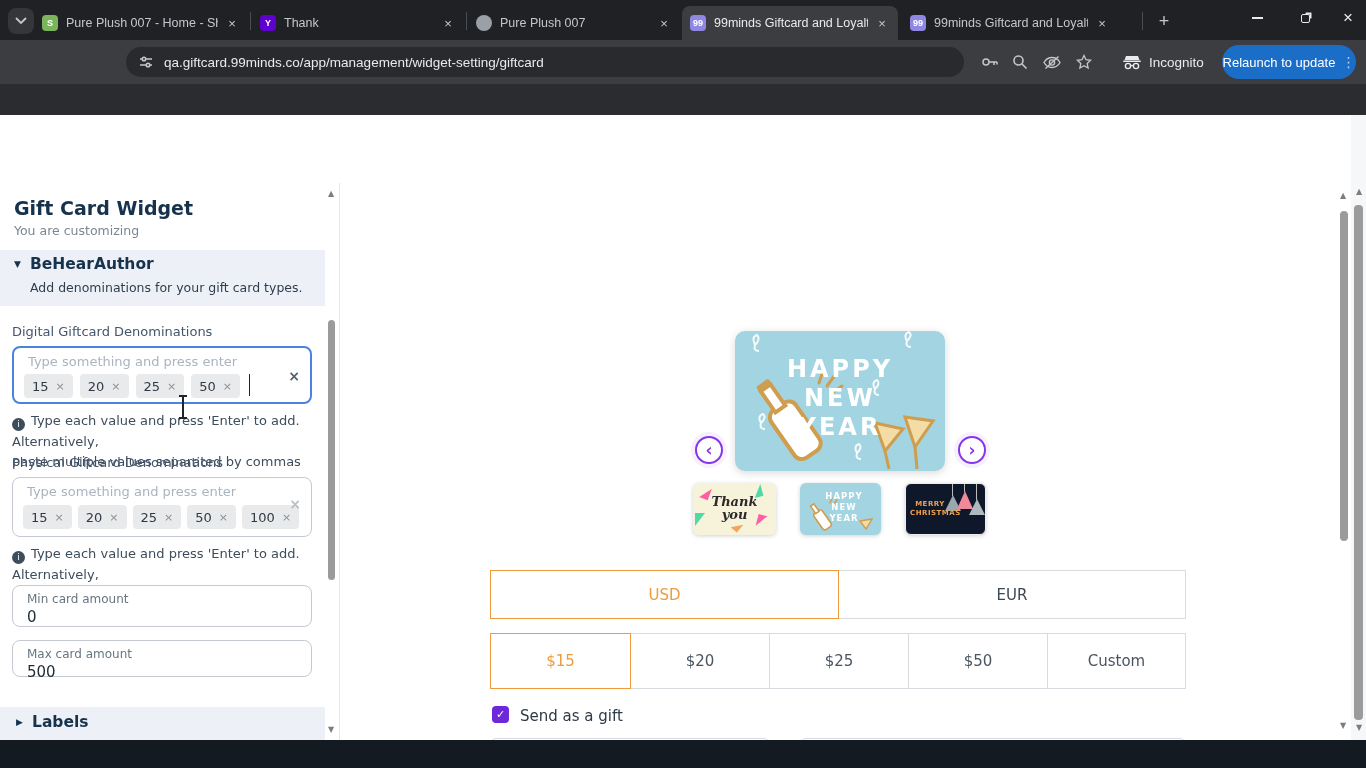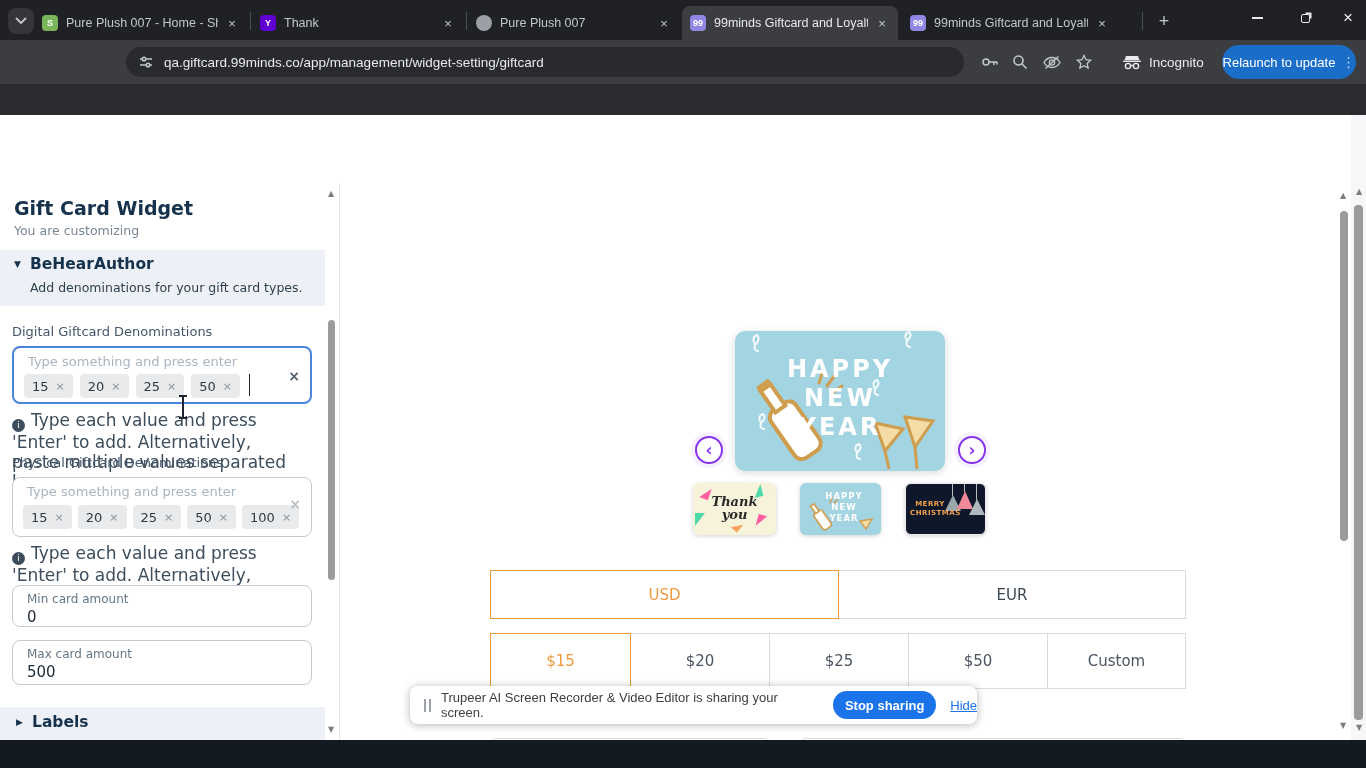--- a/index.html
+++ b/index.html
@@ -40,21 +40,21 @@
   #app-header { left:0; top:0; width:1366px; height:67px; background:#fff;
                 border-bottom:1px solid #e8ebef; }
   .btn { display:flex; align-items:center; justify-content:center; border-radius:4px;
          font-size:14px; font-weight:bold; }
   #sidebar { left:0; top:68px; width:340px; height:557px; background:#fff; border-right:1px solid #e4e7eb; }
   .sec-gray { background:#edf1f7; }
   .lbl { color:#44566c; font-size:13px; }
   .chip { display:inline-flex; align-items:center; gap:7px; background:#e9eaec; border-radius:4px;
           height:24px; padding:0 8px; font-size:13px; color:#2f3a45; }
   .chip .x { color:#8a9199; font-size:11px; }
-  .hint { color:#3d4d5c; font-size:17px; line-height:20px; }
+  .hint { color:#3d4d5c; font-size:13px; line-height:20px; }
   .fieldbox { border:1px solid #c5cad2; border-radius:8px; background:#fff; }
   .fieldbox .flabel { color:#667684; font-size:12px; }
   .fieldbox .fval { color:#1e2a36; font-size:15px; }
 
   
   .circle-arrow { width:28px; height:28px; border-radius:50%; background:#fff; border:2px solid #8635ea;
                   color:#8635ea; display:flex; align-items:center; justify-content:center;
                   font-size:17px; font-weight:bold; box-shadow:0 0 0 4px rgba(134,53,234,.08); }
   .thumb { border-radius:6px; box-shadow:0 1px 4px rgba(0,0,0,.18); overflow:hidden; }
   .cur-tab { height:49px; display:flex; align-items:center; justify-content:center; font-size:15px; }
@@ -337,21 +337,21 @@
 
       <div class="abs" style="left:12px;top:360px;width:300px;">
         <span style="display:inline-flex;width:13px;height:13px;border-radius:50%;background:#3d4d5c;color:#fff;font-size:9px;align-items:center;justify-content:center;margin-right:6px;vertical-align:-2px;">i</span><span class="hint">Type each value and press 'Enter' to add. Alternatively,</span>
         <div class="hint">paste multiple values separated by commas</div>
       </div>
 
       <div class="abs fieldbox" style="left:12px;top:402px;width:300px;height:42px;">
         <div class="abs flabel" style="left:14px;top:6px;">Min card amount</div>
         <div class="abs fval" style="left:14px;top:22px;">0</div>
       </div>
-      <div class="abs fieldbox" style="left:12px;top:457px;width:300px;height:45px;">
+      <div class="abs fieldbox" style="left:12px;top:457px;width:300px;height:37px;">
         <div class="abs flabel" style="left:14px;top:6px;">Max card amount</div>
         <div class="abs fval" style="left:14px;top:22px;">500</div>
       </div>
 
       <div class="abs sec-gray" style="left:0;top:524px;width:325px;height:33px;">
         <span class="abs" style="left:16px;top:10px;font-size:9px;color:#16324c;">▶</span>
         <span class="abs" style="left:32px;top:6px;font-size:15.5px;font-weight:bold;color:#16324c;">Labels</span>
       </div>
 
       <div class="abs sb-arrow" style="left:324px;top:6px;">▲</div>
@@ -470,29 +470,20 @@
       <div class="abs sb-thumb" style="left:1000px;top:28px;width:8px;height:330px;"></div>
       <div class="abs sb-arrow" style="left:996px;top:538px;">▼</div>
     </div>
 
     <div class="abs" style="left:1351px;top:0;width:15px;height:625px;background:#f6f7f8;">
       <div class="abs sb-arrow" style="left:1px;top:72px;">▲</div>
       <div class="abs sb-thumb" style="left:3px;top:90px;width:9px;height:515px;"></div>
       <div class="abs sb-arrow" style="left:1px;top:608px;">▼</div>
     </div>
 
-    <div class="abs" id="share-bar">
-      <div style="display:flex;gap:3px;margin:0 10px 0 14px;">
-        <div style="width:2px;height:13px;background:#9aa0a6;"></div>
-        <div style="width:2px;height:13px;background:#9aa0a6;"></div>
-      </div>
-      <span style="font-size:13px;color:#3c4043;">Trupeer AI Screen Recorder &amp; Video Editor is sharing your screen.</span>
-      <div style="margin-left:12px;width:104px;height:28px;background:#1a73e8;border-radius:14px;color:#fff;font-size:13px;font-weight:bold;display:flex;align-items:center;justify-content:center;">Stop sharing</div>
-      <span style="margin-left:14px;font-size:13px;color:#1a73e8;text-decoration:underline;">Hide</span>
-    </div>
   </div>
 
   <div class="abs" id="taskbar">
     
     
     
 
     
     
     

